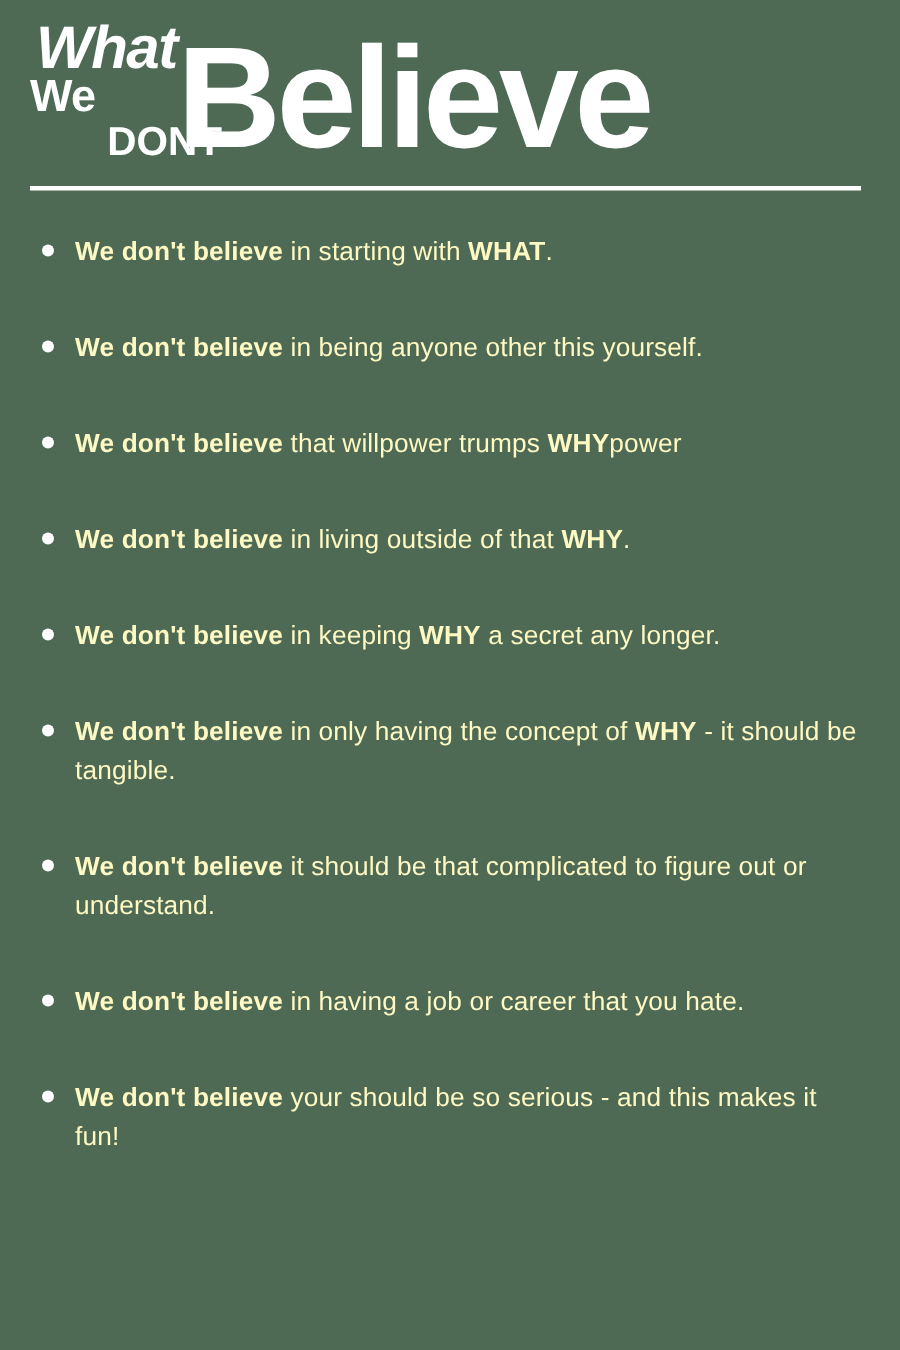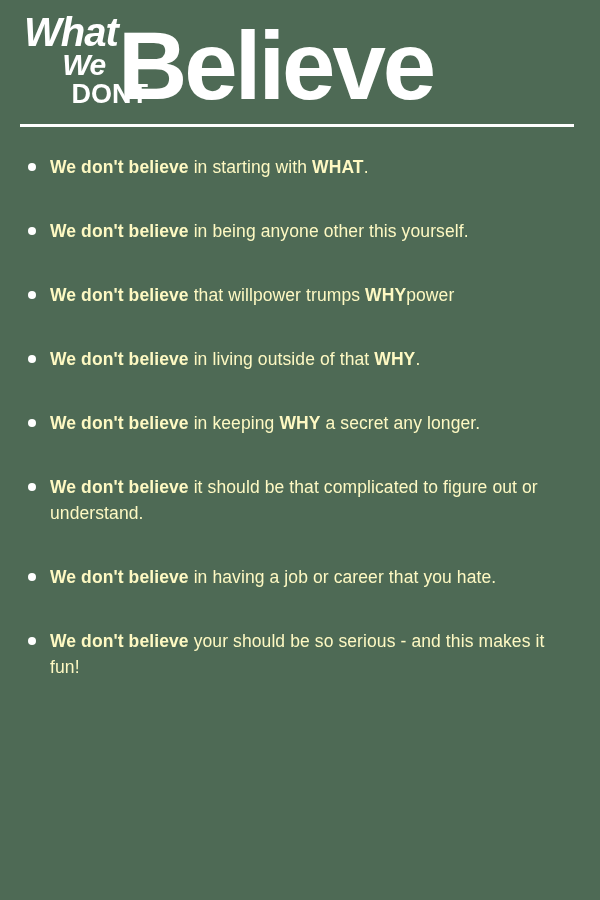--- a/index.html
+++ b/index.html
@@ -43,26 +43,24 @@
     line-height: 36px;
     color: #ffffff;
     letter-spacing: -1px;
     display: block;
     text-align: left;
     padding-left: 4px;
   }
   .word-we {
     font-family: "Liberation Sans", sans-serif;
     font-weight: bold;
-    font-style: italic;
     font-size: 30px;
     line-height: 30px;
     color: #ffffff;
     display: block;
-    text-align: center;
     letter-spacing: -0.5px;
   }
   .word-dont {
     font-family: "Liberation Sans", sans-serif;
     font-weight: bold;
     font-size: 27px;
     line-height: 28px;
     color: #ffffff;
     display: block;
     text-align: right;
@@ -147,20 +145,23 @@
     <li class="belief-item">
       <span class="lead">We don't believe</span><span> that willpower trumps </span><span class="bold">WHY</span><span>power</span>
     </li>
     <li class="belief-item">
       <span class="lead">We don't believe</span><span> in living outside of that </span><span class="bold">WHY</span><span>.</span>
     </li>
     <li class="belief-item">
       <span class="lead">We don't believe</span><span> in keeping </span><span class="bold">WHY</span><span> a secret any longer.</span>
     </li>
     <li class="belief-item">
+      <span class="lead">We don't believe</span><span> in only having the concept of </span><span class="bold">WHY</span><span> - it should be tangible.</span>
+    </li>
+    <li class="belief-item">
       <span class="lead">We don't believe</span><span> it should be that complicated to figure out or understand.</span><span class="bold"></span><span></span>
     </li>
     <li class="belief-item">
       <span class="lead">We don't believe</span><span> in having a job or career that you hate.</span><span class="bold"></span><span></span>
     </li>
     <li class="belief-item">
       <span class="lead">We don't believe</span><span> your should be so serious - and this makes it fun!</span><span class="bold"></span><span></span>
     </li>
   </ul>
 

